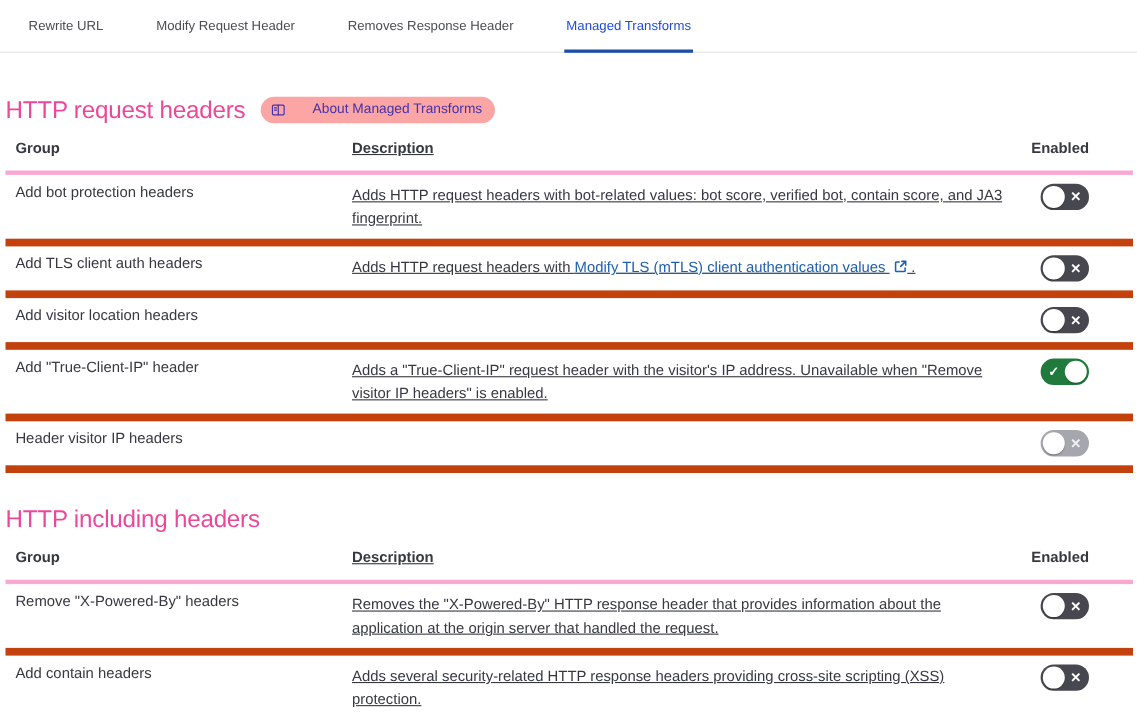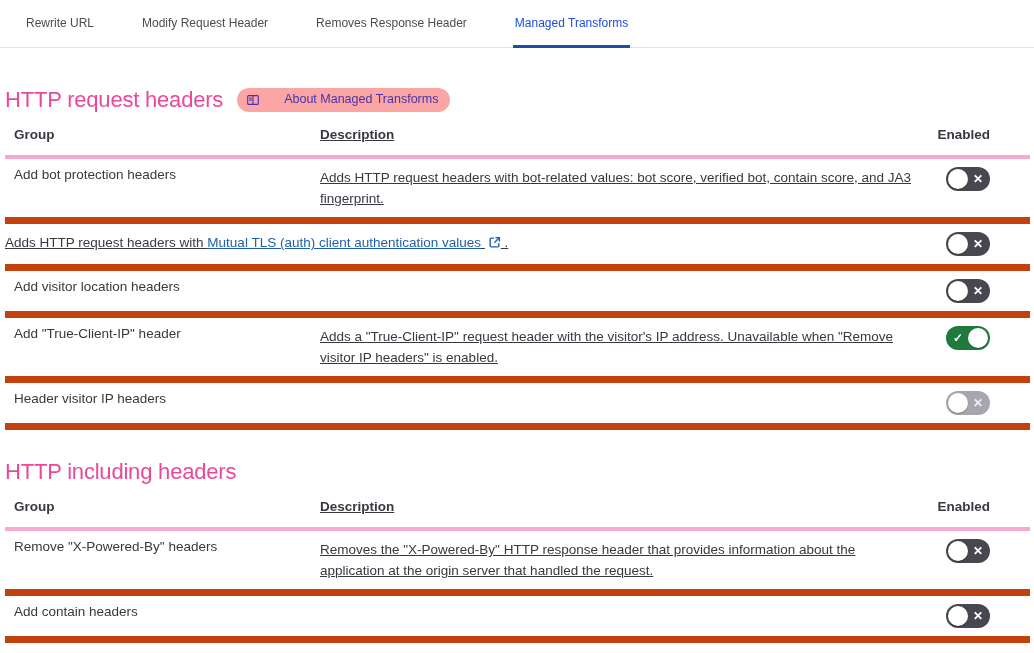--- a/index.html
+++ b/index.html
@@ -130,21 +130,22 @@
     <div class="col-desc">Adds HTTP request headers with bot-related values: bot score, verified bot, contain score, and JA3 fingerprint.</div>
     <div class="col-enabled">
       <span class="toggle off">
         <span class="glyph">✕</span>
         <span class="knob"></span>
       </span>
     </div>
   </div>
 
   <div class="row">
-    <div class="col-desc">Adds HTTP request headers with <a>Mutual TLS (auth) client authentication values</a>
+    <div class="col-group">Add TLS client auth headers</div>
+    <div class="col-desc">Adds HTTP request headers with <a>Modify TLS (mTLS) client authentication values</a>
   <svg width="13" height="13" viewBox="0 0 12 12" fill="none" stroke="#1f5fae" stroke-width="1.3" stroke-linecap="round" stroke-linejoin="round">
     <path d="M5 2 H2.9 C2.4 2 2 2.4 2 2.9 V9.1 C2 9.6 2.4 10 2.9 10 H9.1 C9.6 10 10 9.6 10 9.1 V7"></path>
     <path d="M6.3 5.7 L10.3 1.7"></path>
     <path d="M7.3 1.5 H10.5 V4.7"></path>
   </svg>
 .</div>
     <div class="col-enabled">
       <span class="toggle off">
         <span class="glyph">✕</span>
         <span class="knob"></span>
@@ -202,20 +203,21 @@
     <div class="col-enabled">
       <span class="toggle off">
         <span class="glyph">✕</span>
         <span class="knob"></span>
       </span>
     </div>
   </div>
 
   <div class="row">
     <div class="col-group">Add contain headers</div>
+    <div class="col-desc">Adds several security-related HTTP response headers providing cross-site scripting (XSS) protection.</div>
     <div class="col-enabled">
       <span class="toggle off">
         <span class="glyph">✕</span>
         <span class="knob"></span>
       </span>
     </div>
   </div>
 </div>
   </div>
 

